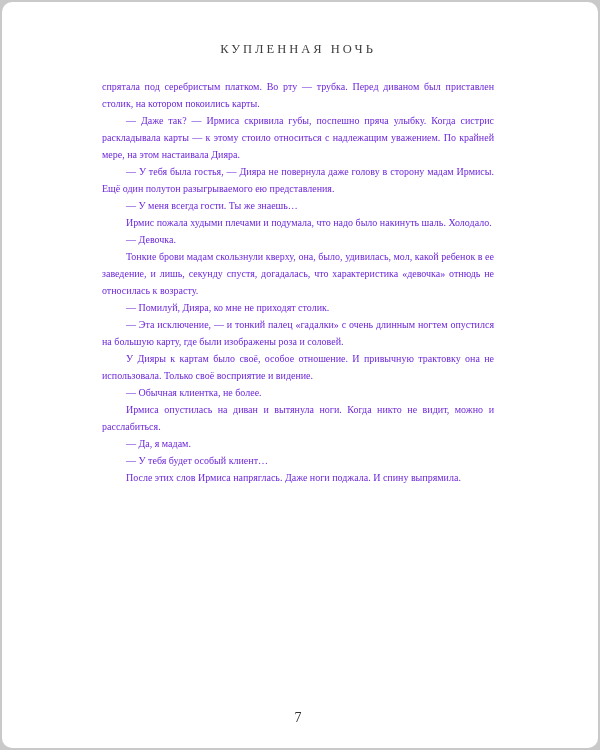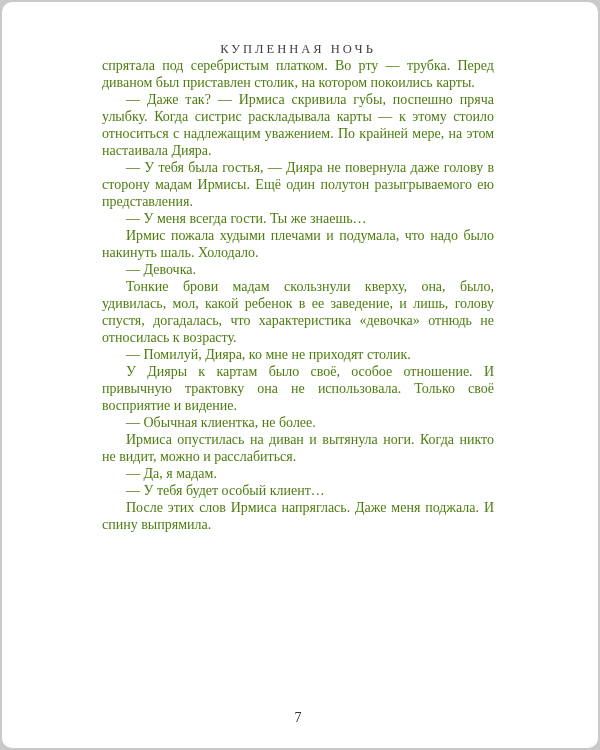--- a/index.html
+++ b/index.html
@@ -22,27 +22,28 @@
     border-radius: 10px;
     padding: 40px 104px 22px 100px;
     display: flex;
     flex-direction: column;
   }
   .running-head {
     text-align: center;
     font-size: 12.5px;
     letter-spacing: 3px;
     color: #3c3c3c;
+    margin-bottom: 21px;
     flex: 0 0 auto;
   }
   .text-block {
     flex: 0 1 auto;
-    font-size: 14px;
+    font-size: 10px;
     line-height: 17px;
-    color: #4d7c0f;
+    color: #6d28d9;
     text-align: justify;
     hyphens: auto;
     font-family: Liberation Serif, serif;
     -webkit-hyphens: auto;
   }
   .text-block p {
     margin: 0;
     text-indent: 24px;
   }
   .text-block p.no-indent {
@@ -63,24 +64,25 @@
 <div class="page">
   <div class="running-head">КУПЛЕННАЯ НОЧЬ</div>
 
   <div class="text-block">
     <p class="no-indent">спрятала под серебристым платком. Во рту — трубка. Перед диваном был приставлен столик, на котором покоились карты.</p>
     <p>— Даже так? — Ирмиса скривила губы, поспешно пряча улыбку. Когда систрис раскладывала карты — к этому стоило относиться с надлежащим уважением. По крайней мере, на этом настаивала Дияра.</p>
     <p>— У тебя была гостья, — Дияра не повернула даже голову в сторону мадам Ирмисы. Ещё один полутон разыгрываемого ею представления.</p>
     <p>— У меня всегда гости. Ты же знаешь…</p>
     <p>Ирмис пожала худыми плечами и подумала, что надо было накинуть шаль. Холодало.</p>
     <p>— Девочка.</p>
-    <p>Тонкие брови мадам скользнули кверху, она, было, удивилась, мол, какой ребенок в ее заведение, и лишь, голову спустя, догадалась, что характеристика «девочка» отнюдь не относилась к возрасту.</p>
+    <p>Тонкие брови мадам скользнули кверху, она, было, удивилась, мол, какой ребенок в ее заведение, и лишь, секунду спустя, догадалась, что характеристика «девочка» отнюдь не относилась к возрасту.</p>
     <p>— Помилуй, Дияра, ко мне не приходят столик.</p>
+    <p>— Эта исключение, — и тонкий палец «гадалки» с очень длинным ногтем опустился на большую карту, где были изображены роза и соловей.</p>
     <p>У Дияры к картам было своё, особое отношение. И привычную трактовку она не использовала. Только своё восприятие и видение.</p>
     <p>— Обычная клиентка, не более.</p>
     <p>Ирмиса опустилась на диван и вытянула ноги. Когда никто не видит, можно и расслабиться.</p>
     <p>— Да, я мадам.</p>
     <p>— У тебя будет особый клиент…</p>
-    <p>После этих слов Ирмиса напряглась. Даже меня поджала. И спину выпрямила.</p>
+    <p>После этих слов Ирмиса напряглась. Даже ноги поджала. И спину выпрямила.</p>
   </div>
 
   <div class="page-number">7</div>
 </div>
 
 </body></html>

